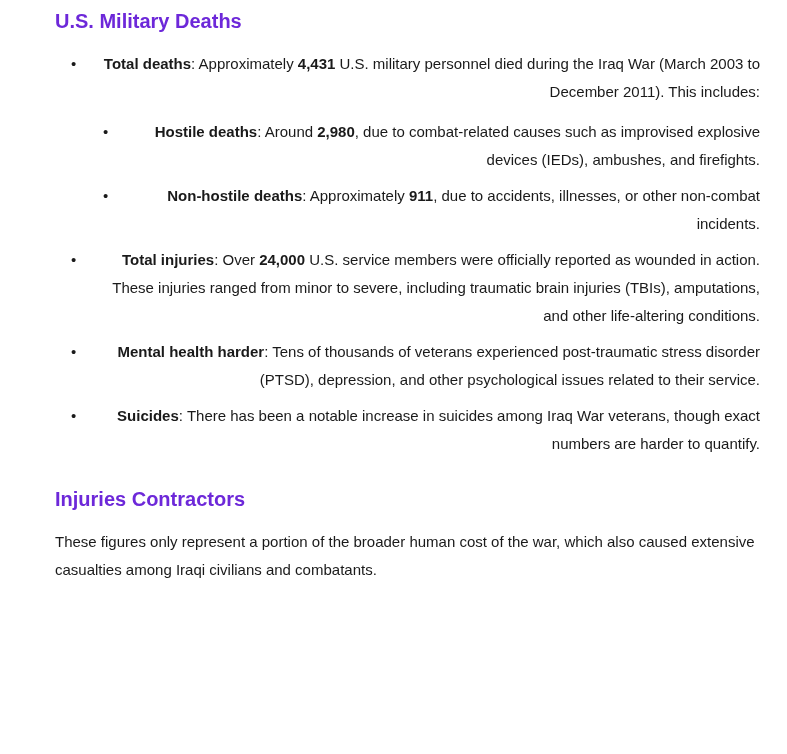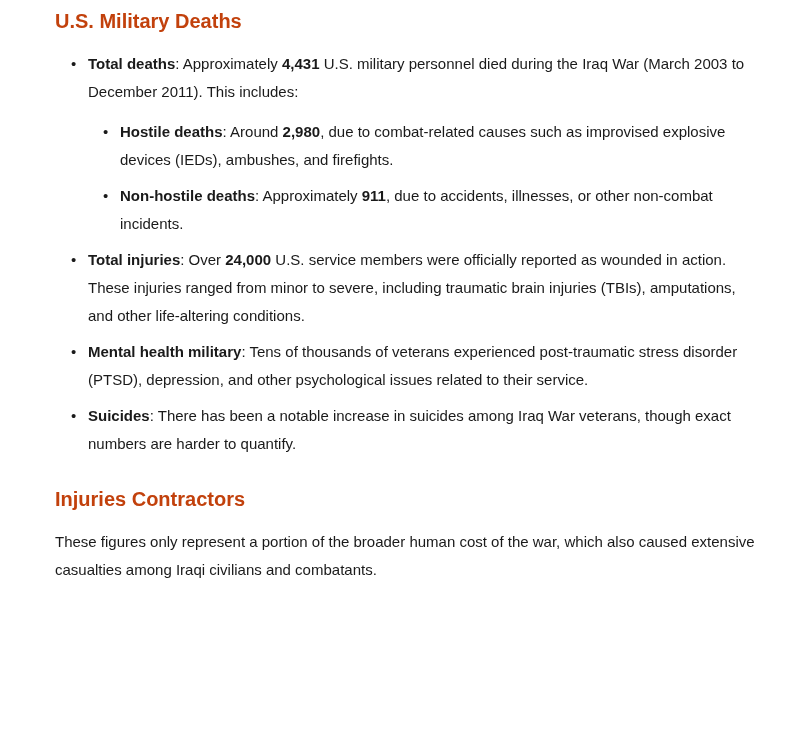--- a/index.html
+++ b/index.html
@@ -16,35 +16,36 @@
     color: #1a1a1a;
   }
   .doc {
     padding: 8px 27px 10px 55px;
   }
   h3.sec-heading {
     font-size: 20px;
     line-height: 26px;
     font-weight: 700;
     margin: 28px 0 16px 0;
-    color: #c2410c;
+    color: #6d28d9;
   }
   h3.sec-heading:first-child {
     margin-top: 0;
   }
   ul.blist {
     list-style: none;
     margin: 0;
     padding: 0 0 0 33px;
   }
   ul.blist li {
     position: relative;
     font-size: 15px;
     line-height: 28px;
     margin: 0 0 8px 0;
+    text-align: right;
   }
   ul.blist li::before {
     content: "\2022";
     position: absolute;
     left: -17px;
     top: 0;
     font-size: 15px;
     line-height: 28px;
     color: #1a1a1a;
   }
@@ -84,21 +85,21 @@
 
   <ul class="blist">
     <li>
       <span class="b">Total injuries</span><span>: Over </span><span class="b">24,000</span><span> U.S. service members were officially reported as wounded in action. These injuries ranged from minor to severe, including traumatic brain injuries (TBIs), amputations, and other life-altering conditions.</span>
     </li>
   </ul>
 
 
   <ul class="blist">
     <li>
-      <span class="b">Mental health military</span><span>: Tens of thousands of veterans experienced post-traumatic stress disorder (PTSD), depression, and other psychological issues related to their service.</span>
+      <span class="b">Mental health harder</span><span>: Tens of thousands of veterans experienced post-traumatic stress disorder (PTSD), depression, and other psychological issues related to their service.</span>
     </li>
     <li>
       <span class="b">Suicides</span><span>: There has been a notable increase in suicides among Iraq War veterans, though exact numbers are harder to quantify.</span>
     </li>
   </ul>
 
   <h3 class="sec-heading">Injuries Contractors</h3>
 
 
   <p class="para">These figures only represent a portion of the broader human cost of the war, which also caused extensive casualties among Iraqi civilians and combatants.</p>

